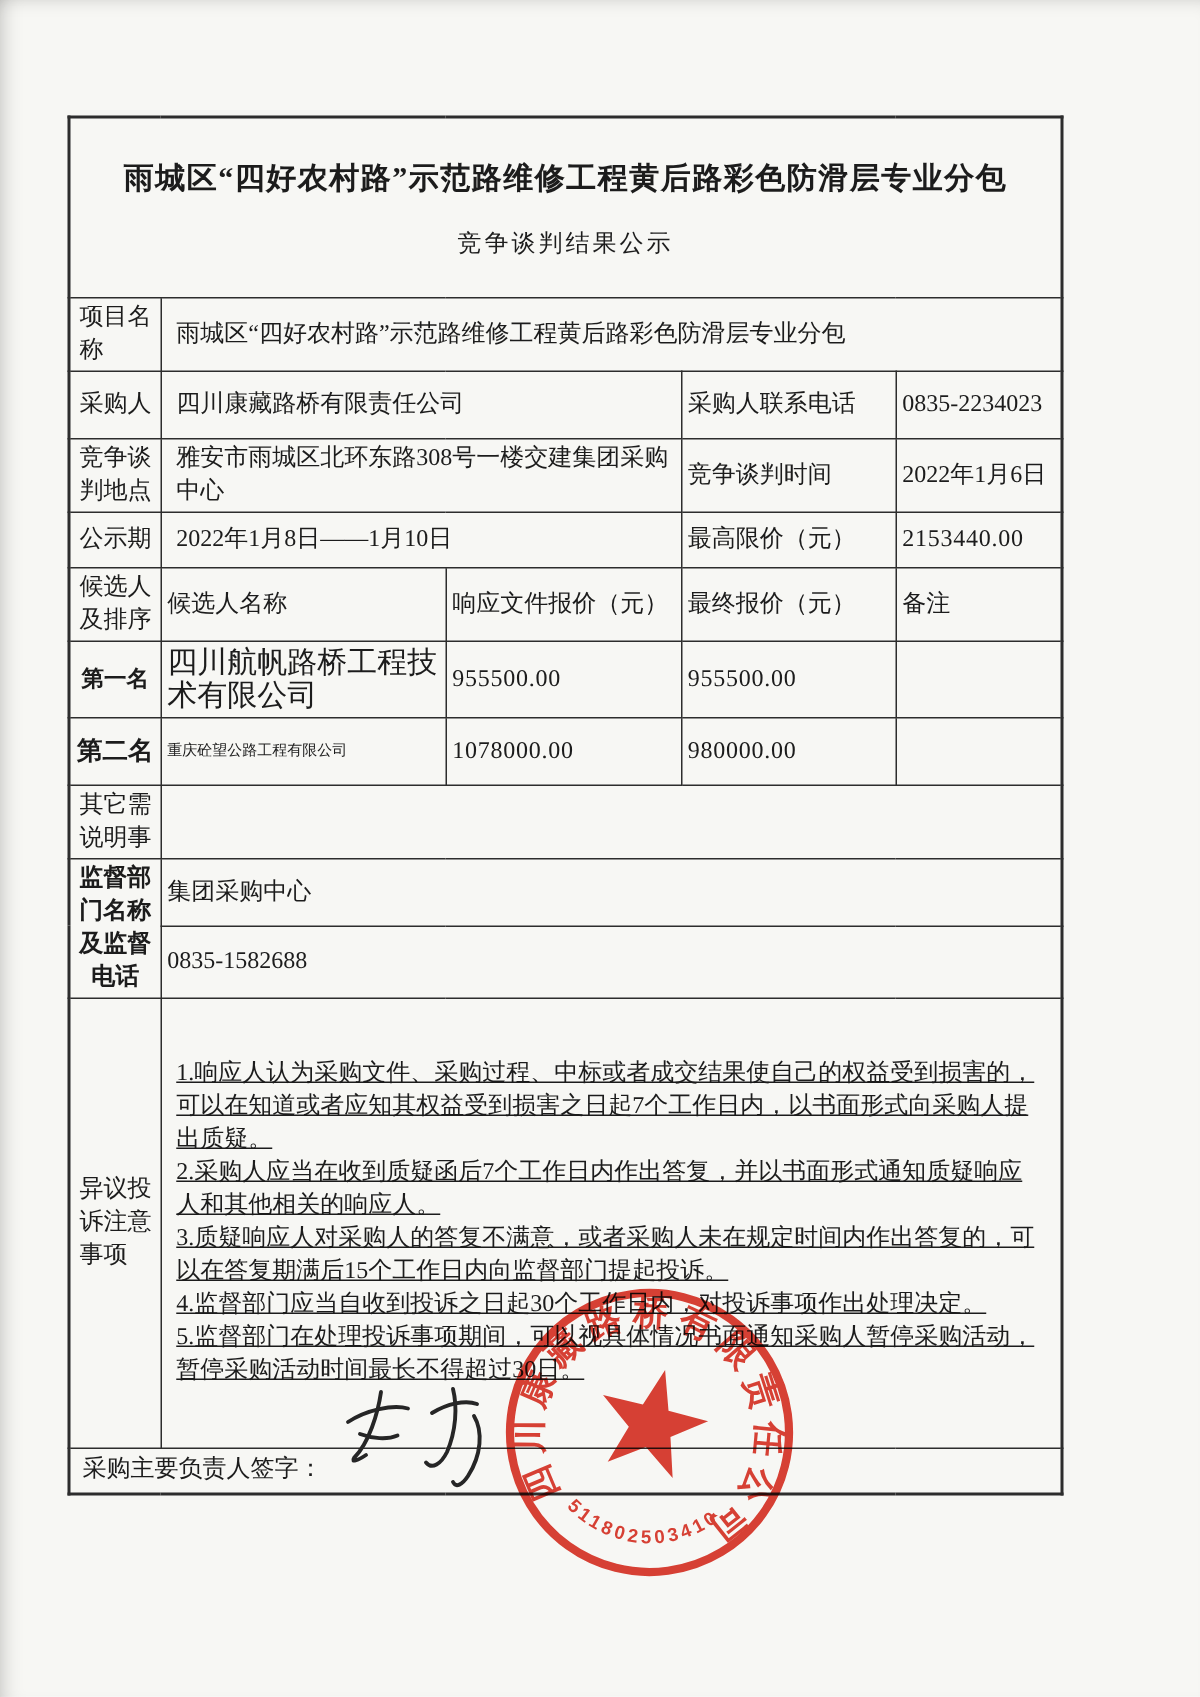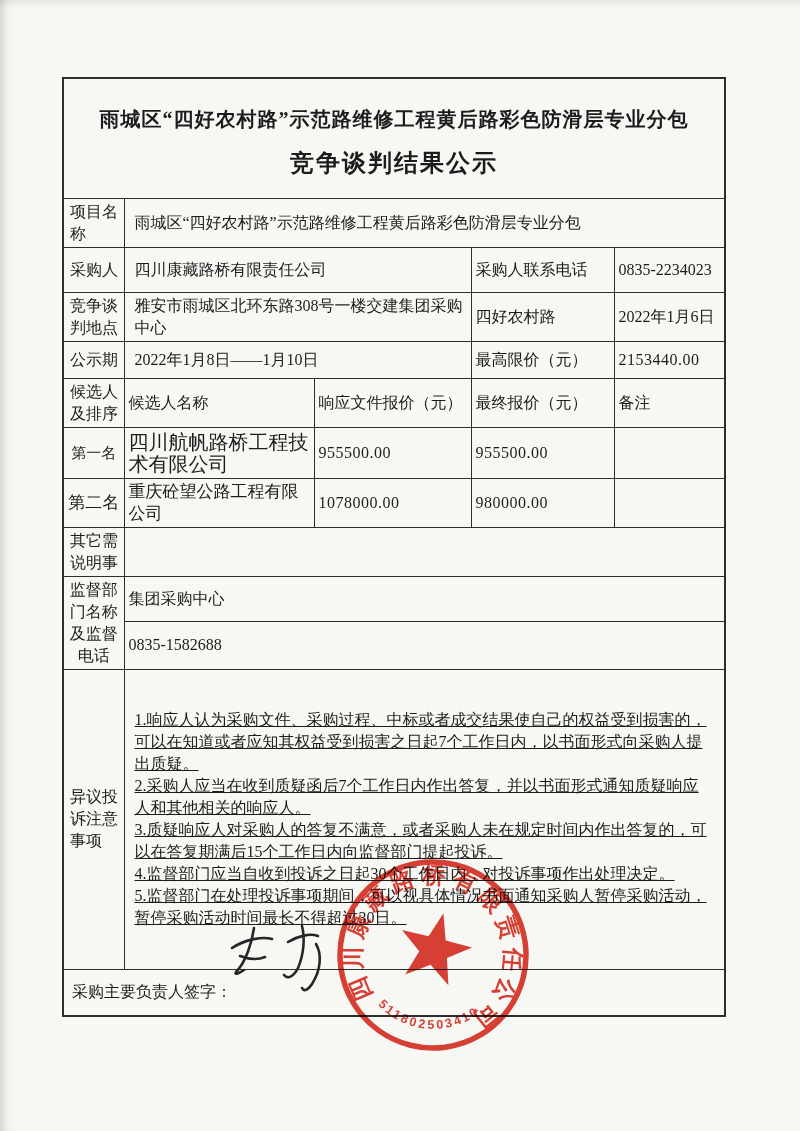--- a/index.html
+++ b/index.html
@@ -9,47 +9,47 @@
     color: #1c1c1c;
   }
   body {
     position: relative;
     background: #f7f7f4;
     box-shadow: inset 12px 0 14px -12px rgba(0,0,0,.25), inset 0 10px 12px -10px rgba(0,0,0,.15);
     overflow: hidden;
   }
   .doc-table {
     position: absolute;
-    left: 62px; top: 77px;
+    left: 45px; top: 77px;
     width: 662px;
     border-collapse: collapse;
     table-layout: fixed;
     background: transparent;
   }
   .doc-table td {
     border: 1.5px solid #2d2d2d;
     font-size: 16px;
     line-height: 22px;
     vertical-align: middle;
     overflow: hidden;
   }
   .doc-table { border: 2px solid #2d2d2d; }
   .title-cell {
     text-align: center;
     vertical-align: middle;
     padding: 12px 30px 6px 30px;
   }
   .title-line1 { font-size: 20px; font-weight: bold; letter-spacing: 1px; line-height: 28px; }
-  .title-line2 { font-size: 24px; font-weight: bold; letter-spacing: 2px; line-height: 28px; margin-top: 16px; }
+  .title-line2 { font-size: 16px; font-weight: normal; letter-spacing: 2px; line-height: 28px; margin-top: 16px; }
   .lbl {
     padding: 2px 4px 2px 6px;
     white-space: pre-line;
     line-height: 21px;
   }
-  .lbl-center { text-align: center; padding: 2px 2px; white-space: pre-line; line-height: 21px; }
+  .lbl-center { text-align: center; padding: 2px 2px; white-space: pre-line; line-height: 21px; font-weight: bold; }
   .val-left { padding: 2px 6px 2px 10px; text-align: left; }
   .val-center { text-align: left; padding: 2px 4px; }
   .num { font-size: 14.5px; letter-spacing: 0.5px; }
   .notice-cell {
     padding: 6px 10px 6px 10px;
     font-size: 15.5px;
     line-height: 25px;
     white-space: pre-line;
     vertical-align: middle;
     text-align: left;
@@ -103,21 +103,21 @@
     <td class="lbl">采购人</td>
     <td colspan="2" class="val-left">四川康藏路桥有限责任公司</td>
     <td class="val-center">采购人联系电话</td>
     <td class="val-center">0835-2234023</td>
   </tr>
 
   <tr style="height:43px">
     <td class="lbl">竞争谈
 判地点</td>
     <td colspan="2" class="val-left">雅安市雨城区北环东路308号一楼交建集团采购中心</td>
-    <td class="val-center">四好农村路</td>
+    <td class="val-center">竞争谈判时间</td>
     <td class="val-center">2022年1月6日</td>
   </tr>
 
   <tr style="height:37px">
     <td class="lbl">公示期</td>
     <td colspan="2" class="val-left">2022年1月8日——1月10日</td>
     <td class="val-center">最高限价（元）</td>
     <td class="val-center num">2153440.00</td>
   </tr>
 
@@ -133,21 +133,21 @@
   <tr style="height:51px">
     <td class="lbl-center" style="font-size:15px">第一名</td>
     <td class="val-center" style="font-size:20px">四川航帆路桥工程技术有限公司</td>
     <td class="val-center num">955500.00</td>
     <td class="val-center num">955500.00</td>
     <td class="val-center"></td>
   </tr>
 
   <tr style="height:45px">
     <td class="lbl-center" style="font-size:17px">第二名</td>
-    <td class="val-center" style="font-size:17px">重庆砼望公路工程有限公司</td>
+    <td class="val-center" style="font-size:10px">重庆砼望公路工程有限公司</td>
     <td class="val-center num">1078000.00</td>
     <td class="val-center num">980000.00</td>
     <td class="val-center"></td>
   </tr>
 
   <tr style="height:40px">
     <td class="lbl">其它需
 说明事</td>
     <td colspan="4" class="val-left"></td>
   </tr>
@@ -167,21 +167,21 @@
     <td class="lbl">异议投
 诉注意
 事项</td>
     <td colspan="4" class="notice-cell">1.响应人认为采购文件、采购过程、中标或者成交结果使自己的权益受到损害的，可以在知道或者应知其权益受到损害之日起7个工作日内，以书面形式向采购人提出质疑。
 2.采购人应当在收到质疑函后7个工作日内作出答复，并以书面形式通知质疑响应人和其他相关的响应人。
 3.质疑响应人对采购人的答复不满意，或者采购人未在规定时间内作出答复的，可以在答复期满后15个工作日内向监督部门提起投诉。
 4.监督部门应当自收到投诉之日起30个工作日内，对投诉事项作出处理决定。
 5.监督部门在处理投诉事项期间，可以视具体情况书面通知采购人暂停采购活动，暂停采购活动时间最长不得超过30日。</td>
   </tr>
 
-  <tr style="height:47px">
+  <tr style="height:31px">
     <td colspan="5" class="sign-cell">采购主要负责人签字：</td>
   </tr>
 </tbody>
   </table>
 
 <svg class="signature" width="140" height="90" viewBox="0 0 140 90">
   <g fill="none" stroke="#262626" stroke-width="2.6" stroke-linecap="round">
     <path d="M14 36 C 26 28, 44 24, 54 27"></path>
     <path d="M36 16 C 34 30, 28 50, 18 60 C 16 63, 20 62, 26 58"></path>
     <path d="M22 44 C 30 47, 40 48, 47 45"></path>

